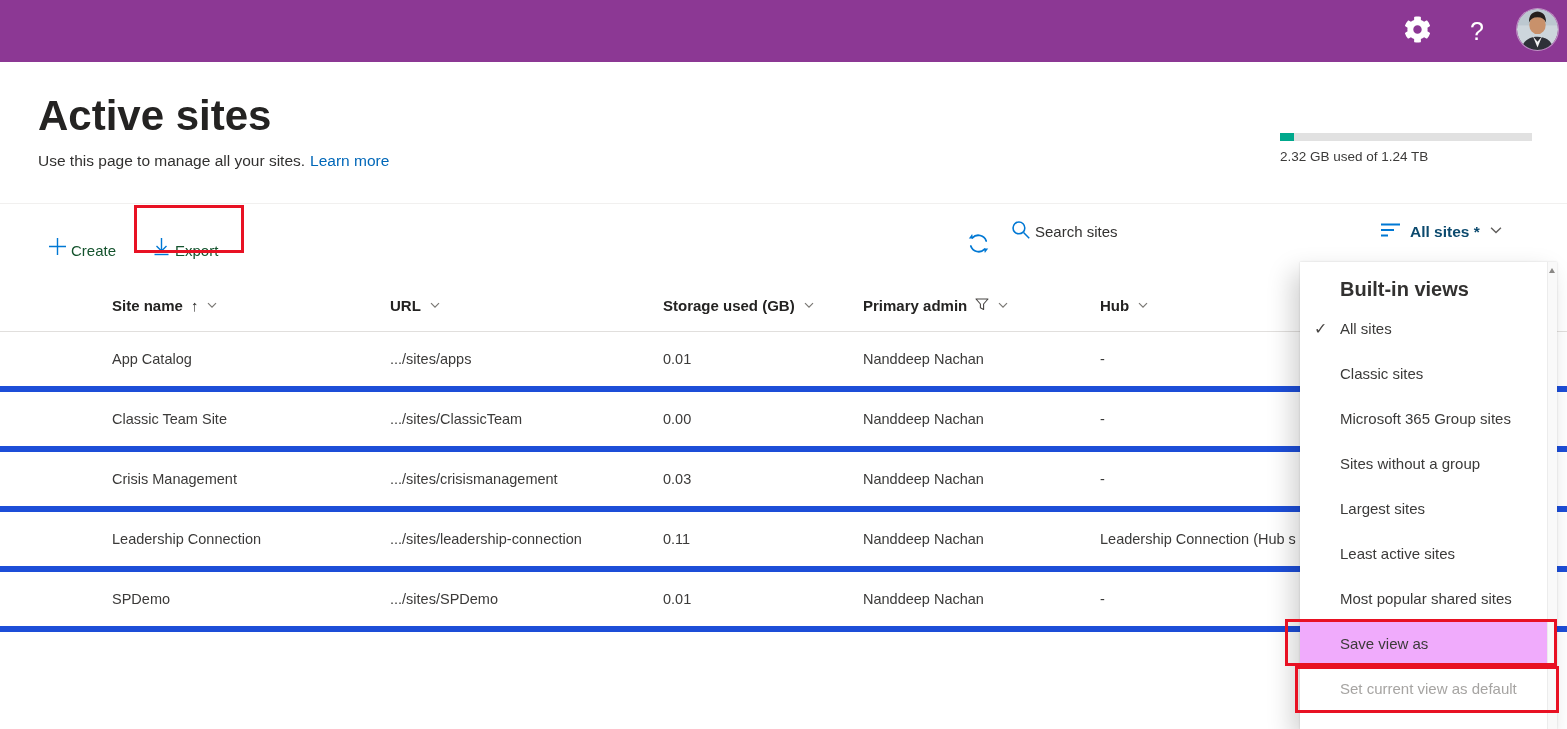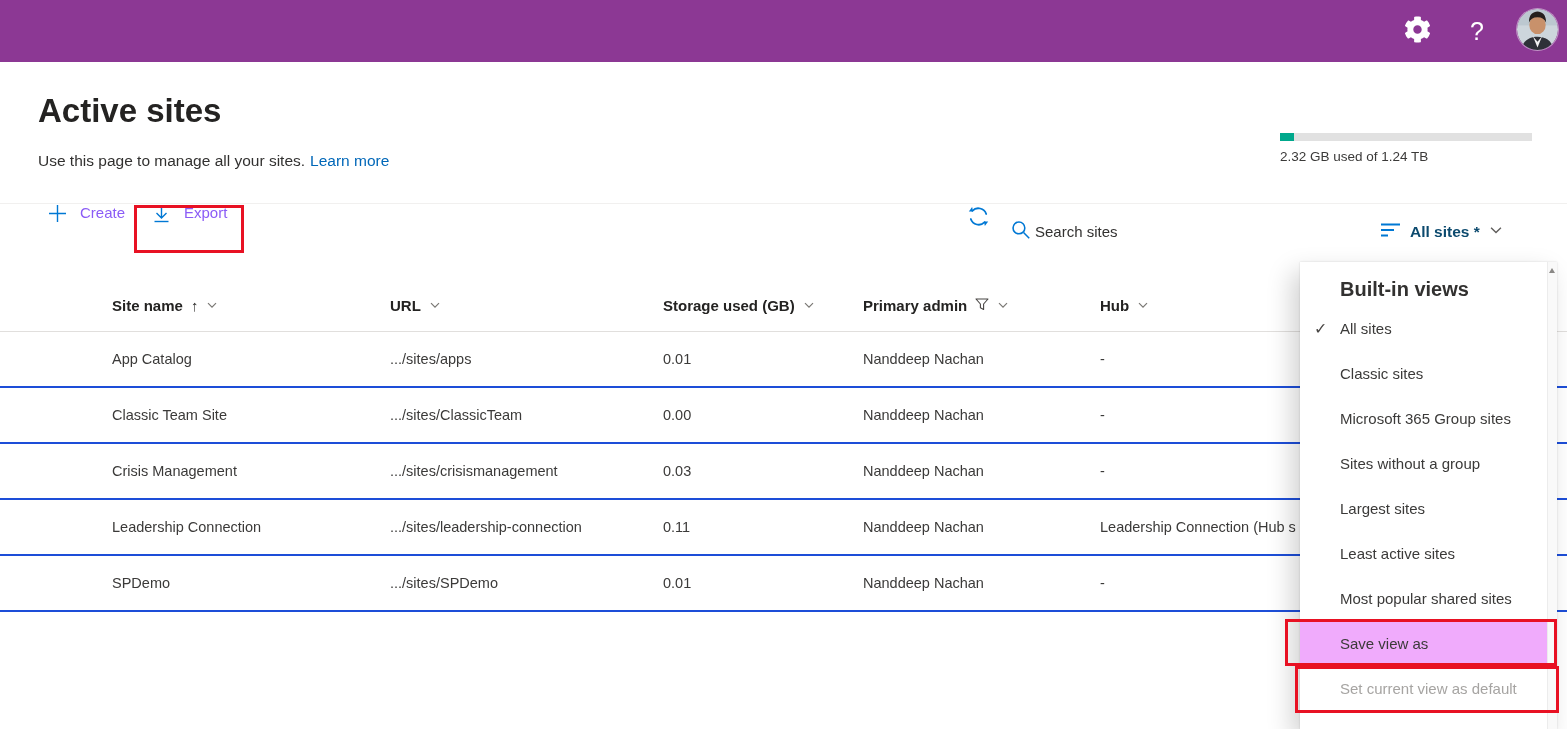--- a/index.html
+++ b/index.html
@@ -9,50 +9,50 @@
   
   .topbar{position:absolute;left:0;top:0;width:100%;height:62px;background:#8c3894;}
   .topbar .tb-btn{position:absolute;top:0;height:62px;display:flex;align-items:center;justify-content:center;
                   background:transparent;border:none;cursor:pointer;padding:0;}
   .tb-gear{left:1398px;width:38px;}
   .tb-help{left:1458px;width:38px;color:#fff;font-size:25px;font-weight:400;}
   .tb-avatar{left:1515px;width:44px;}
   .tb-avatar svg{border-radius:50%;box-shadow:0 0 0 1px rgba(255,255,255,.45);}
 
   
-  .page-title{position:absolute;left:38px;top:92px;margin:0;font-size:33px;font-weight:700;color:#242322;}
+  .page-title{position:absolute;left:38px;top:92px;margin:0;font-size:42px;font-weight:700;color:#242322;}
   .page-desc{position:absolute;left:38px;top:152px;margin:0;font-size:15.5px;color:#323130;}
   .page-desc a{color:#0067b8;text-decoration:none;margin-left:5px;cursor:pointer;}
 
   
   .storage-bar{position:absolute;left:1280px;top:133px;width:252px;height:8px;background:#e1e1e1;}
   .storage-fill{height:100%;background:#00a88c;width:5.5%;}
   .storage-label{position:absolute;left:1280px;top:149px;font-size:13.5px;color:#3b3a39;}
 
   
   .commandbar{position:absolute;left:0;top:203px;width:100%;height:55px;border-top:1px solid #f1f0ef;}
-  .cmd-btn{position:absolute;top:0;height:55px;display:flex;align-items:flex-start;gap:13px;background:transparent;
-           border:none;cursor:pointer;font-family:inherit;font-size:15px;color:#8b5cf6;padding:0 6px;}
+  .cmd-btn{position:absolute;top:0;height:55px;display:flex;align-items:flex-end;gap:4px;background:transparent;
+           border:none;cursor:pointer;font-family:inherit;font-size:15px;color:#14532d;padding:0 6px;}
   .cmd-create{left:42px;}
   .cmd-export{left:146px;}
   .cmd-refresh{left:958px;width:40px;justify-content:center;}
   .searchbox{position:absolute;left:1010px;top:0;height:55px;display:flex;align-items:center;gap:2px;}
   .searchbox input{border:none;outline:none;font-family:inherit;font-size:15px;color:#323130;width:160px;background:transparent;}
   .searchbox input::placeholder{color:#323130;opacity:1;}
   .view-selector{position:absolute;left:1380px;top:0;height:55px;display:flex;align-items:center;gap:9px;
                  background:transparent;border:none;cursor:pointer;padding:0;}
   .view-selector .vs-label{font-family:inherit;font-size:15.5px;font-weight:700;color:#0c4a6e;}
 
   
   .sites-table{position:absolute;left:0;top:280px;width:100%;}
   .trow{display:grid;grid-template-columns:278px 273px 200px 237px auto;padding-left:112px;align-items:center;}
   .thead{height:51px;border-bottom:1px solid #e1dfdd;}
   .th{display:flex;align-items:flex-start;gap:8px;font-size:15px;font-weight:700;color:#242322;cursor:pointer;}
   .th .sort-arrow{font-weight:400;font-size:15px;color:#323130;}
-  .tdrow{height:54px;border-bottom:2px solid #1d4ed8;font-size:14.5px;color:#3b3a39;}
+  .tdrow{height:54px;border-bottom:6px solid #1d4ed8;font-size:14.5px;color:#3b3a39;}
   .td{white-space:nowrap;overflow:hidden;}
 
   
   .viewmenu{position:absolute;left:1300px;top:262px;width:257px;height:467px;background:#fff;z-index:30;
             box-shadow:-8px 10px 24px rgba(0,0,0,.18),0 0 2px rgba(0,0,0,.14);}
   .vm-header{margin-top:10px;height:34px;line-height:34px;padding-left:40px;font-size:20px;font-weight:700;color:#323130;}
   .vm-item{position:relative;height:45px;line-height:45px;padding-left:40px;font-size:15px;color:#3b3a39;cursor:pointer;}
   .vm-item.hovered{background:#f0abfc;width:calc(100% - 10px);box-sizing:border-box;}
   .vm-item.disabled{color:#a6a4a2;cursor:default;}
   .vm-check{position:absolute;left:14px;top:0;font-size:16px;color:#494644;}

